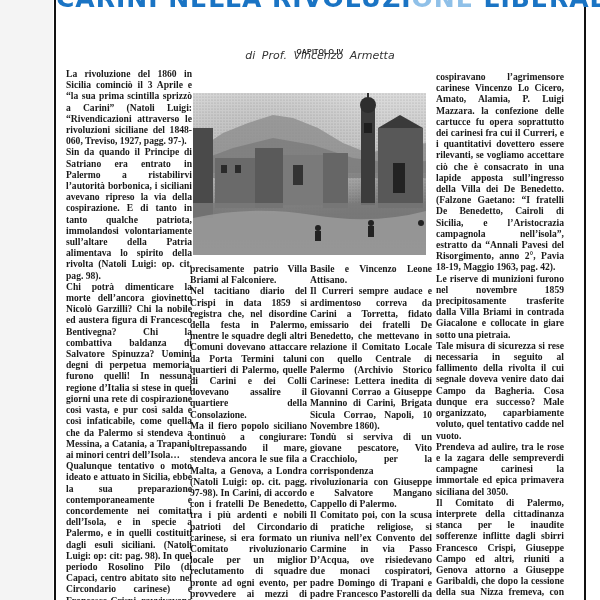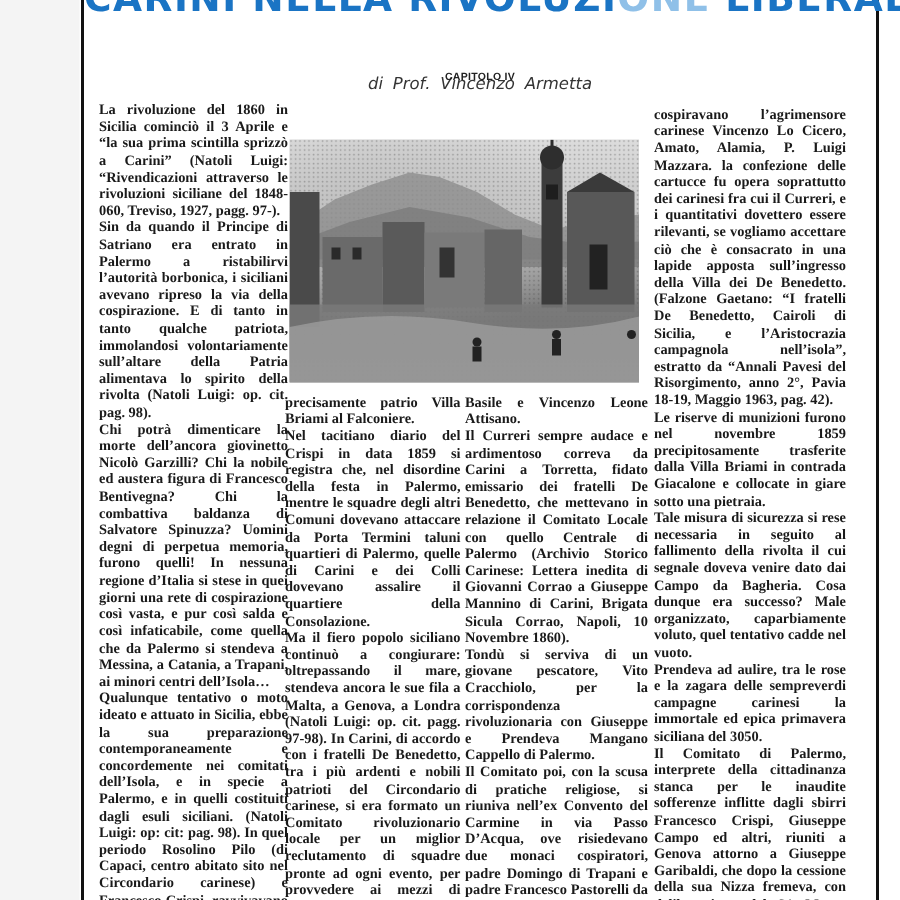--- a/index.html
+++ b/index.html
@@ -124,21 +124,21 @@
   <div class="col col2">
     <p>precisamente patrio Villa Briami al Falconiere.</p>
     <p>Nel tacitiano diario del Crispi in data 1859 si registra che, nel disordine della festa in Palermo, mentre le squadre degli altri Comuni dovevano attaccare da Porta Termini taluni quartieri di Palermo, quelle di Carini e dei Colli dovevano assalire il quartiere della Consolazione.</p>
     <p>Ma il fiero popolo siciliano continuò a congiurare: oltrepassando il mare, stendeva ancora le sue fila a Malta, a Genova, a Londra (Natoli Luigi: op. cit. pagg. 97-98). In Carini, di accordo con i fratelli De Benedetto, tra i più ardenti e nobili patrioti del Circondario carinese, si era formato un Comitato rivoluzionario locale per un miglior reclutamento di squadre pronte ad ogni evento, per provvedere ai mezzi di sostentamento e per tener sempre vivo l’amor patrio.</p>
 
   </div>
 
   <div class="col col3">
     <p>Basile e Vincenzo Leone Attisano.</p>
     <p>Il Curreri sempre audace e ardimentoso correva da Carini a Torretta, fidato emissario dei fratelli De Benedetto, che mettevano in relazione il Comitato Locale con quello Centrale di Palermo (Archivio Storico Carinese: Lettera inedita di Giovanni Corrao a Giuseppe Mannino di Carini, Brigata Sicula Corrao, Napoli, 10 Novembre 1860).</p>
-    <p>Tondù si serviva di un giovane pescatore, Vito Cracchiolo, per la corrispondenza rivoluzionaria con Giuseppe e Prendeva Mangano Cappello di Palermo.</p>
+    <p>Tondù si serviva di un giovane pescatore, Vito Cracchiolo, per la corrispondenza rivoluzionaria con Giuseppe e Salvatore Mangano Cappello di Palermo.</p>
     <p>Il Comitato poi, con la scusa di pratiche religiose, si riuniva nell’ex Convento del Carmine in via Passo D’Acqua, ove risiedevano due monaci cospiratori, padre Domingo di Trapani e padre Francesco Pastorelli da Terrasini.</p>
     <p>Quivi, quei patrioti s’infiammavano alla lettura dei problemi rivoluzionari, che arrivavano da Palermo; rendevano conto dell’operato di ognuno; si scambiavano notizie; accomunavano idee e tenevano alte le loro aspirazioni! (Cicala Carlo: op. cit. pag. 9). Ma non bisogna dimenticare, che oltre al Comitato del Carmine, ola</p>
   </div>
 
   <div class="col col4">
     <p>cospiravano l’agrimensore carinese Vincenzo Lo Cicero, Amato, Alamia, P. Luigi Mazzara. la confezione delle cartucce fu opera soprattutto dei carinesi fra cui il Curreri, e i quantitativi dovettero essere rilevanti, se vogliamo accettare ciò che è consacrato in una lapide apposta sull’ingresso della Villa dei De Benedetto. (Falzone Gaetano: “I fratelli De Benedetto, Cairoli di Sicilia, e l’Aristocrazia campagnola nell’isola”, estratto da “Annali Pavesi del Risorgimento, anno 2°, Pavia 18-19, Maggio 1963, pag. 42).</p>
     <p>Le riserve di munizioni furono nel novembre 1859 precipitosamente trasferite dalla Villa Briami in contrada Giacalone e collocate in giare sotto una pietraia.</p>
     <p>Tale misura di sicurezza si rese necessaria in seguito al fallimento della rivolta il cui segnale doveva venire dato dai Campo da Bagheria. Cosa dunque era successo? Male organizzato, caparbiamente voluto, quel tentativo cadde nel vuoto.</p>
     <p>Prendeva ad aulire, tra le rose e la zagara delle sempreverdi campagne carinesi la immortale ed epica primavera siciliana del 3050.</p>
     <p>Il Comitato di Palermo, interprete della cittadinanza stanca per le inaudite sofferenze inflitte dagli sbirri Francesco Crispi, Giuseppe Campo ed altri, riuniti a Genova attorno a Giuseppe Garibaldi, che dopo la cessione della sua Nizza fremeva, con deliberazione del 31 Marzo ordinò ai Comitati rivoluzionari dei comuni vicini di insorgere la mattina dell’imminente 4 Aprile, in occasione delle pratiche sacre del mercoledì santo, alla stregua dello stesso piano preparato il 1859, di accordo con Francesco Crispi ed altri nobili patrioti: mentre insorgeva la città, le squadre, entrando dalle porte dovevano attaccare i vari quartieri.</p>

